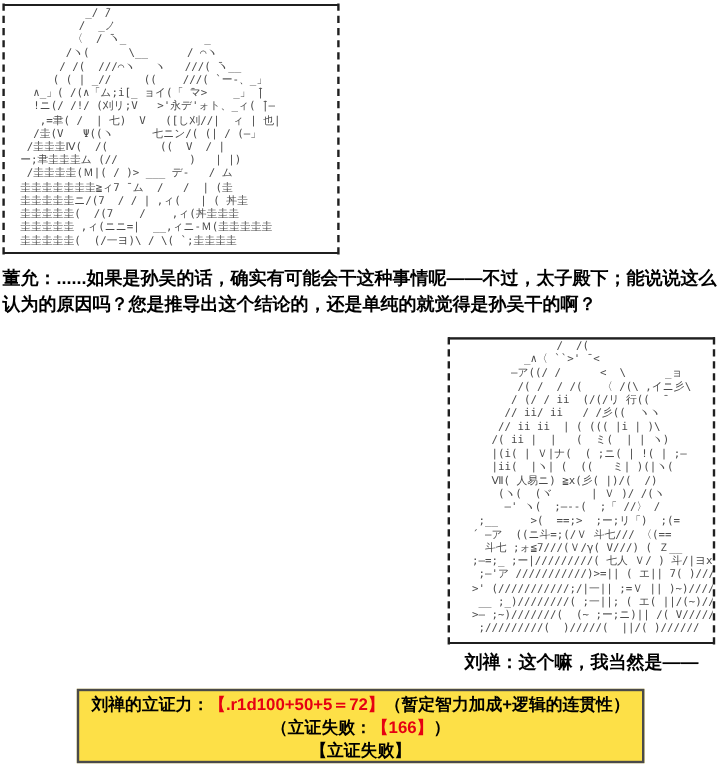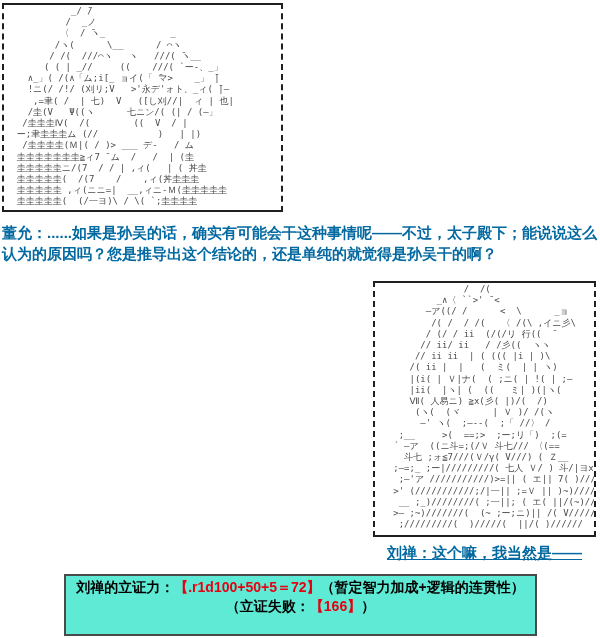--- a/index.html
+++ b/index.html
@@ -25,32 +25,32 @@
   #aa-box-2{left:373px;top:281px;width:223px;height:256px;}
   .aa{
     margin:0;padding:1px 2px;
     font-family:"DejaVu Sans Mono", monospace;
     font-size:9px;line-height:11.2px;
     color:#4a4a4a;
     white-space:pre;
   }
   .dialogue{
     position:absolute;
-    color:#0369a1;
+    color:#000000;
     font-weight:bold;
     font-size:15px;
     line-height:21px;
   }
   #dialogue-dongyun{left:2px;top:222px;width:596px;text-align:left;}
-  #dialogue-liushan{left:373px;top:542px;width:223px;text-align:center;white-space:nowrap;text-decoration:underline;}
+  #dialogue-liushan{left:373px;top:542px;width:223px;text-align:center;white-space:nowrap;}
   .result-box{
     position:absolute;
     left:64px;top:574px;width:473px;height:62px;
     box-sizing:border-box;
-    background:#5eead4;
+    background:#fde047;
     border:2px solid #4a4a4a;
     text-align:center;
     font-weight:bold;
     font-size:14px;
     line-height:19px;
     color:#000000;
     padding-top:2px;
   }
   .result-line{white-space:nowrap;}
   .red{color:#e60012;}
@@ -110,15 +110,16 @@
 
   <div class="dialogue" id="dialogue-liushan">刘禅：这个嘛，我当然是——</div>
 
   <div class="result-box">
     <div class="result-line">
       <span>刘禅的立证力：</span><span class="red">【.r1d100+50+5＝72】</span><span>（暂定智力加成+逻辑的连贯性）</span>
     </div>
     <div class="result-line">
       <span>（立证失败：</span><span class="red">【166】</span><span>）</span>
     </div>
+    <div class="result-line">【立证失败】</div>
   </div>
 
 </div>
 
 </body></html>

